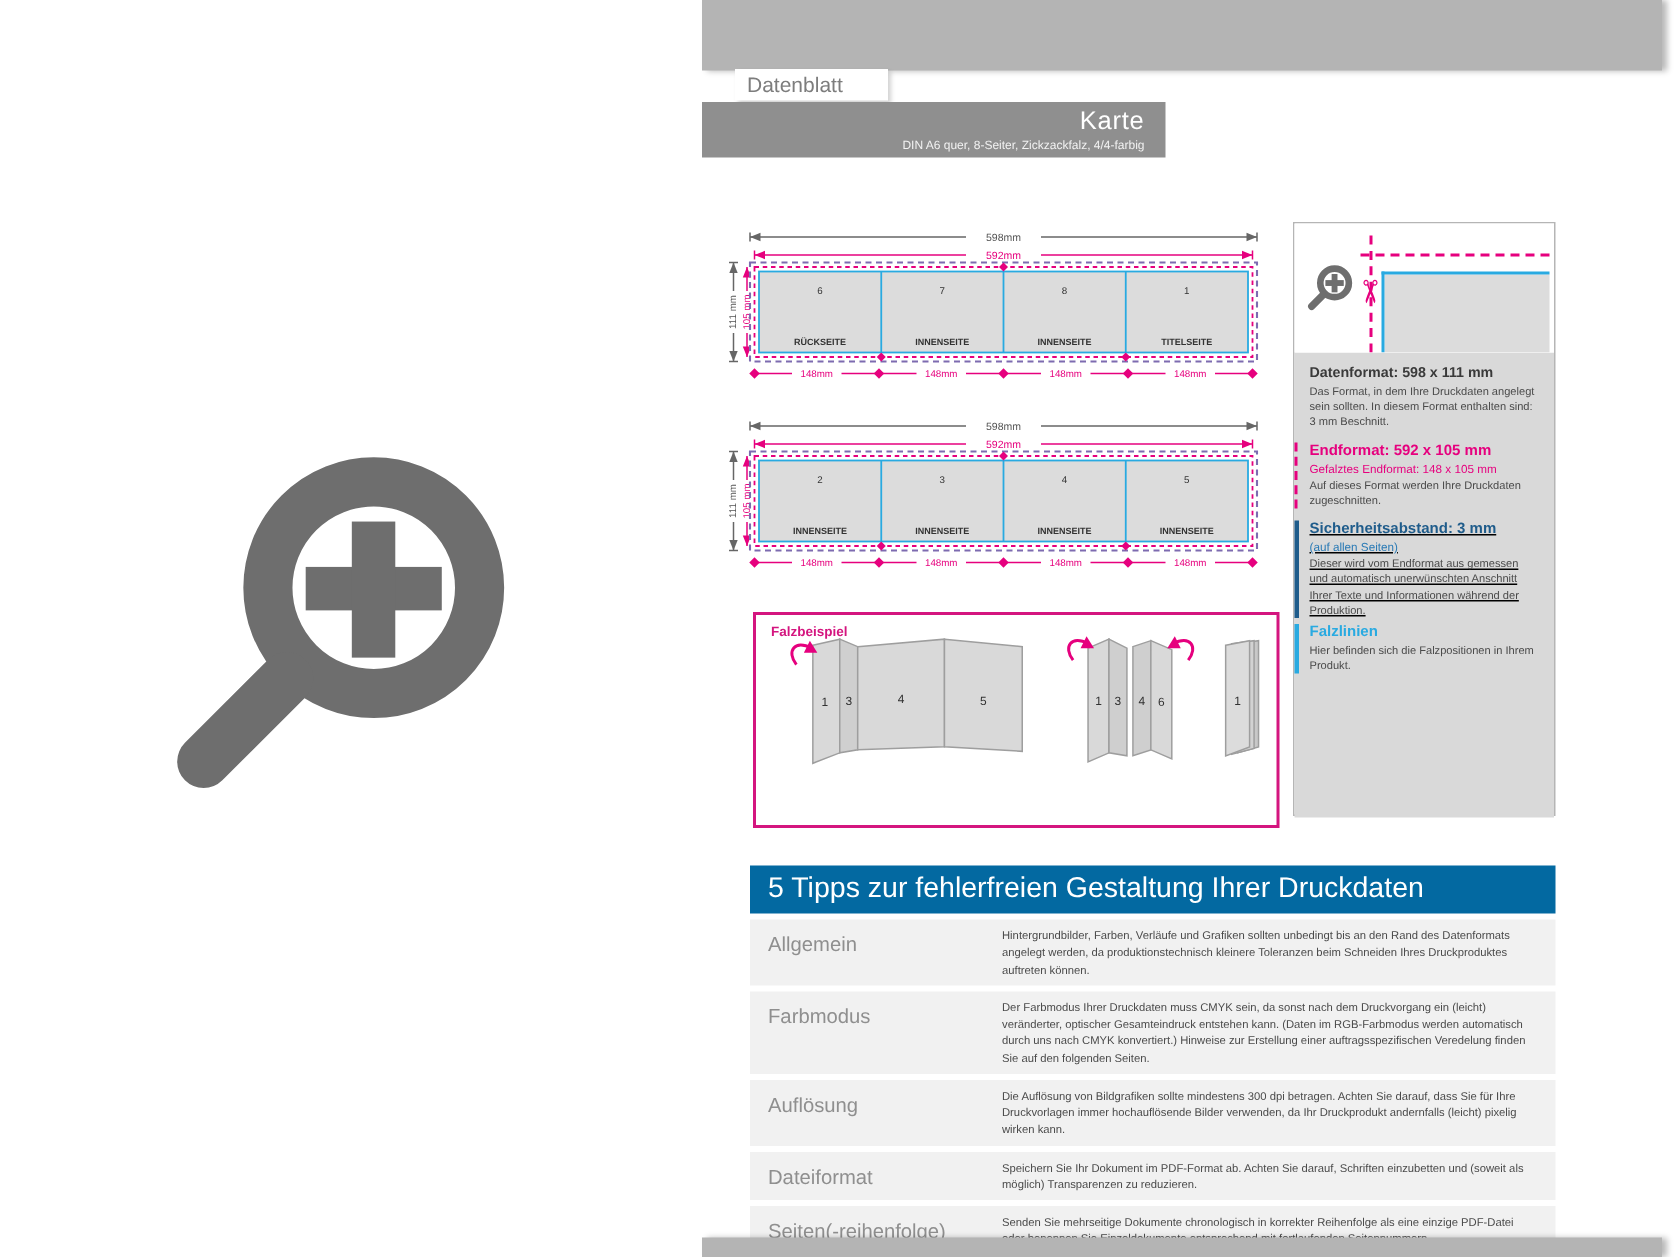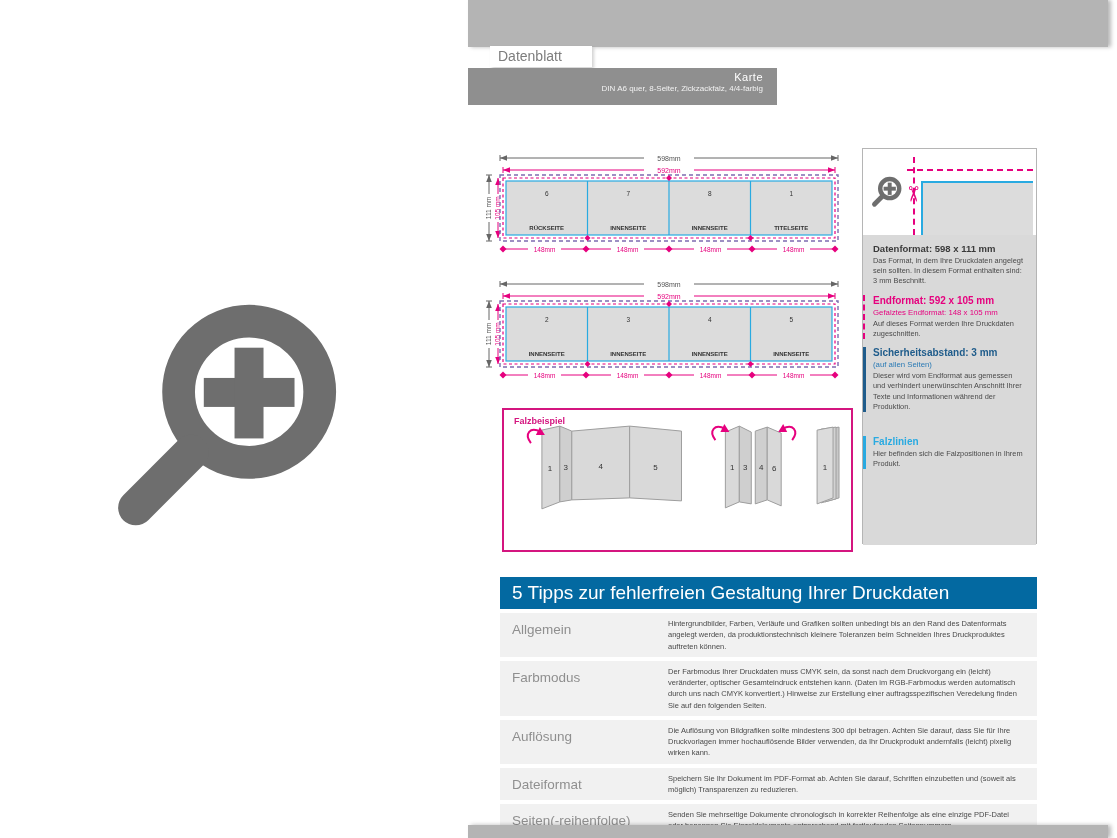--- a/index.html
+++ b/index.html
@@ -6,21 +6,21 @@
   body{
     width:1117px;height:838px;position:relative;background:#ffffff;
     font-family:"Liberation Sans",sans-serif;overflow:hidden;
   }
   .page{position:absolute;left:468px;top:0;width:640px;height:838px;background:#fff;}
   .band-top{position:absolute;left:0;top:0;width:640px;height:47px;background:#b4b4b4;box-shadow:3px 0 4px rgba(0,0,0,.28);}
   .band-bottom{position:absolute;left:0;top:825px;width:640px;height:13px;background:#b4b4b4;box-shadow:3px 0 4px rgba(0,0,0,.28);}
   .tab{position:absolute;left:22px;top:46px;width:94px;height:21px;background:#fff;color:#7d7d7d;
        font-size:14px;line-height:21px;padding-left:8px;box-shadow:2px 2px 3px rgba(0,0,0,.18);}
   .title-band{position:absolute;left:0;top:68px;width:309px;height:37px;background:#8f8f8f;color:#fff;text-align:right;}
-  .title-band .title{font-size:11px;padding:3px 14px 0 0;letter-spacing:.5px;}
+  .title-band .title{font-size:17px;padding:3px 14px 0 0;letter-spacing:.5px;}
   .title-band .subtitle{font-size:8px;padding:1px 14px 0 0;color:#f2f2f2;}
 
   
   .zoom-big{position:absolute;left:103px;top:287px;width:252px;height:260px;}
 
   
   .diagram{position:absolute;left:14px;width:360px;height:112px;}
   #diagram1{top:150px;} #diagram2{top:276px;}
   svg text{font-family:"Liberation Sans",sans-serif;}
 
@@ -40,21 +40,21 @@
   .mini-scissors{position:absolute;left:41px;top:33px;color:#e6007e;font-size:21px;transform:rotate(90deg);}
   .sidebar-body{background:#d9d9d9;padding:8px 10px 10px 10px;height:310px;box-sizing:border-box;}
   .sb-h{font-size:9.5px;font-weight:bold;color:#3a3a3a;margin:0 0 2px 0;}
   .sb-p{font-size:7.4px;color:#4a4a4a;line-height:1.38;margin:0 0 8px 0;}
   .sb-h.magenta{color:#e6007e;font-size:10px;}
   .sb-sub.magenta{color:#e6007e;font-size:7.8px;margin:0 0 2px 0;}
   .sb-h.dblue{color:#1f5c8b;font-size:10px;}
   .sb-sub.dblue{color:#2a7ab5;font-size:7.8px;margin:0 0 2px 0;}
   .sb-h.cyan{color:#29aae1;font-size:10px;}
   .marked-magenta{border-left:2px dashed #e6007e;margin-left:-10px;padding-left:8px;margin-bottom:8px;}
-  .marked-dblue{border-left:3px solid #1f5c8b;margin-left:-10px;padding-left:7px;margin-bottom:24px;}
+  .marked-dblue{border-left:3px solid #1f5c8b;margin-left:-10px;padding-left:7px;margin-bottom:4px;text-decoration:underline;}
   .marked-cyan{border-left:3px solid #29aae1;margin-left:-10px;padding-left:7px;}
   .marked-magenta .sb-p,.marked-dblue .sb-p,.marked-cyan .sb-p{margin-bottom:0;}
 
   
   .tips{position:absolute;left:32px;top:577px;width:537px;}
   .tips-header{background:#0369a1;color:#fff;font-size:19px;padding:5px 0 5px 12px;}
   .tip-row{display:flex;background:#f1f1f1;margin-top:4px;}
   .tip-term{width:148px;min-width:148px;padding:9px 0 0 12px;color:#8f8f8f;font-size:13.5px;}
   .tip-desc{flex:1;padding:5px 12px 5px 8px;color:#4a4a4a;font-size:7.5px;line-height:1.5;}
 </style>
@@ -277,21 +277,21 @@
       <p class="sb-h">Datenformat: 598 x 111 mm</p>
       <p class="sb-p">Das Format, in dem Ihre Druckdaten angelegt sein sollten. In diesem Format enthalten sind: 3 mm Beschnitt.</p>
       <div class="marked-magenta">
         <p class="sb-h magenta">Endformat: 592 x 105 mm</p>
         <p class="sb-sub magenta">Gefalztes Endformat: 148 x 105 mm</p>
         <p class="sb-p">Auf dieses Format werden Ihre Druckdaten zugeschnitten.</p>
       </div>
       <div class="marked-dblue">
         <p class="sb-h dblue">Sicherheitsabstand: 3 mm</p>
         <p class="sb-sub dblue">(auf allen Seiten)</p>
-        <p class="sb-p">Dieser wird vom Endformat aus gemessen und verhindert unerwünschten Anschnitt Ihrer Texte und Informationen während der Produktion.</p>
+        <p class="sb-p">Dieser wird vom Endformat aus gemessen und automatisch unerwünschten Anschnitt Ihrer Texte und Informationen während der Produktion.</p>
       </div>
       <div class="marked-cyan">
         <p class="sb-h cyan">Falzlinien</p>
         <p class="sb-p">Hier befinden sich die Falzpositionen in Ihrem Produkt.</p>
       </div>
     </div>
   </div>
 
   <div class="tips">
     <div class="tips-header">5 Tipps zur fehlerfreien Gestaltung Ihrer Druckdaten</div>

